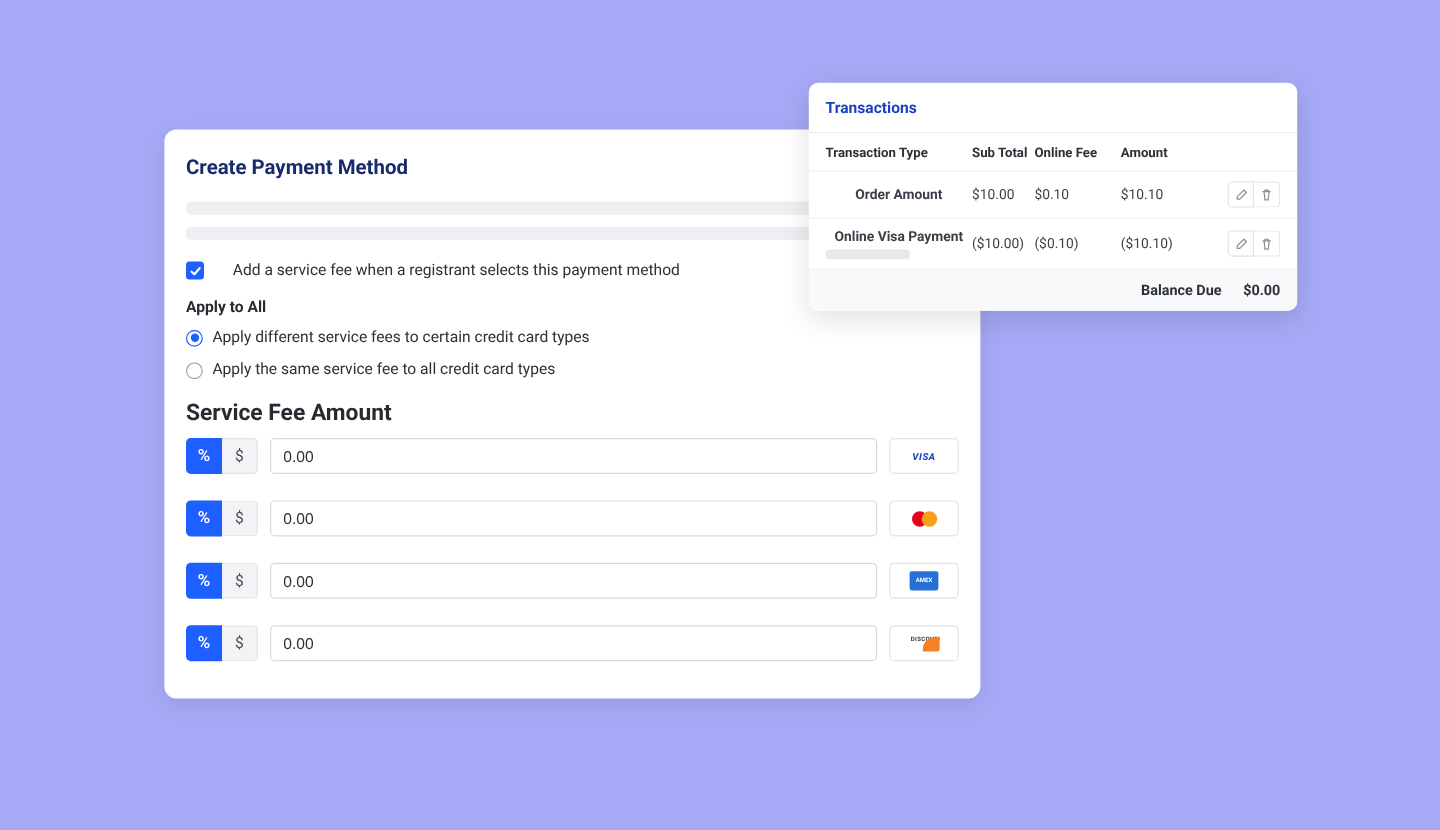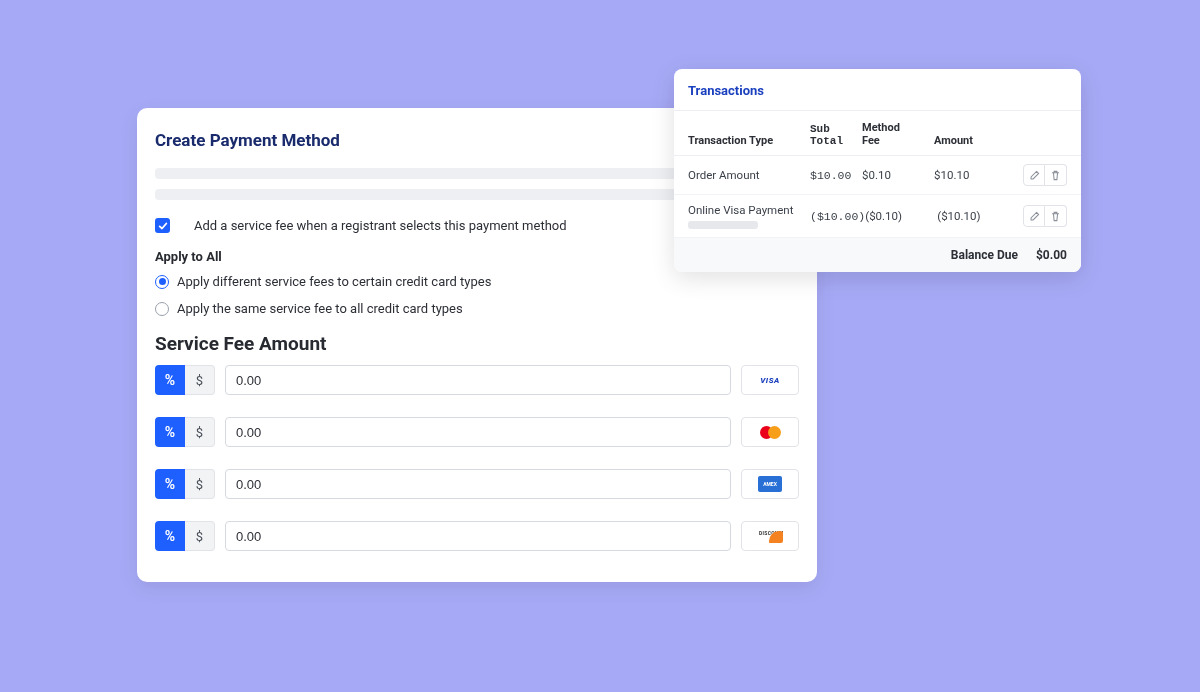--- a/index.html
+++ b/index.html
@@ -164,33 +164,33 @@
   .tx-head-row {
     display: flex;
     padding: 10px 14px 8px 14px;
     border-bottom: 1px solid #eceef2;
     font-size: 11px;
     font-weight: 700;
     color: #2c2f36;
     align-items: flex-end;
   }
   .col-type { flex: 0 0 122px; }
-  .col-sub  { flex: 0 0 52px; text-align: left; font-family: Liberation Mono, monospace; }
+  .col-sub  { flex: 0 0 52px; text-align: left; }
   .col-fee  { flex: 0 0 54px; text-align: left; }
   .col-amt  { flex: 0 0 72px; text-align: left; }
   .col-act  { flex: 0 0 50px; }
   .tx-row {
     display: flex;
     align-items: center;
     padding: 8px 14px;
     font-size: 11.5px;
     color: #3a3f48;
     border-bottom: 1px solid #f2f3f6;
   }
-  .tx-row .col-type { font-weight: 400; }
+  .tx-row .col-type { font-weight: 700; text-align: center; }
   .tx-row .skel-small {
     background:#e6e8ec; border-radius:3px; height:8px; width:70px; margin-top:4px;
   }
   .action-btns { display: flex; gap: 0; margin-left:auto; }
   .action-btn {
     width: 22px; height: 22px;
     border: 1px solid #e1e3e8;
     background: #fff;
     display: flex; align-items: center; justify-content: center;
     color: #8a8f99;
@@ -284,21 +284,21 @@
     </div>
   </div>
 </div>
 
 <div class="tx-card">
   <div class="tx-title">Transactions</div>
 
   <div class="tx-head-row">
     <div class="col-type">Transaction Type</div>
     <div class="col-sub">Sub Total</div>
-    <div class="col-fee">Method Fee</div>
+    <div class="col-fee">Online Fee</div>
     <div class="col-amt" style="padding-left:18px">Amount</div>
     <div class="col-act"></div>
   </div>
 
   <div class="tx-row">
     <div class="col-type">Order Amount</div>
     <div class="col-sub">$10.00</div>
     <div class="col-fee">$0.10</div>
     <div class="col-amt" style="padding-left:18px">$10.10</div>
     <div class="action-btns">

